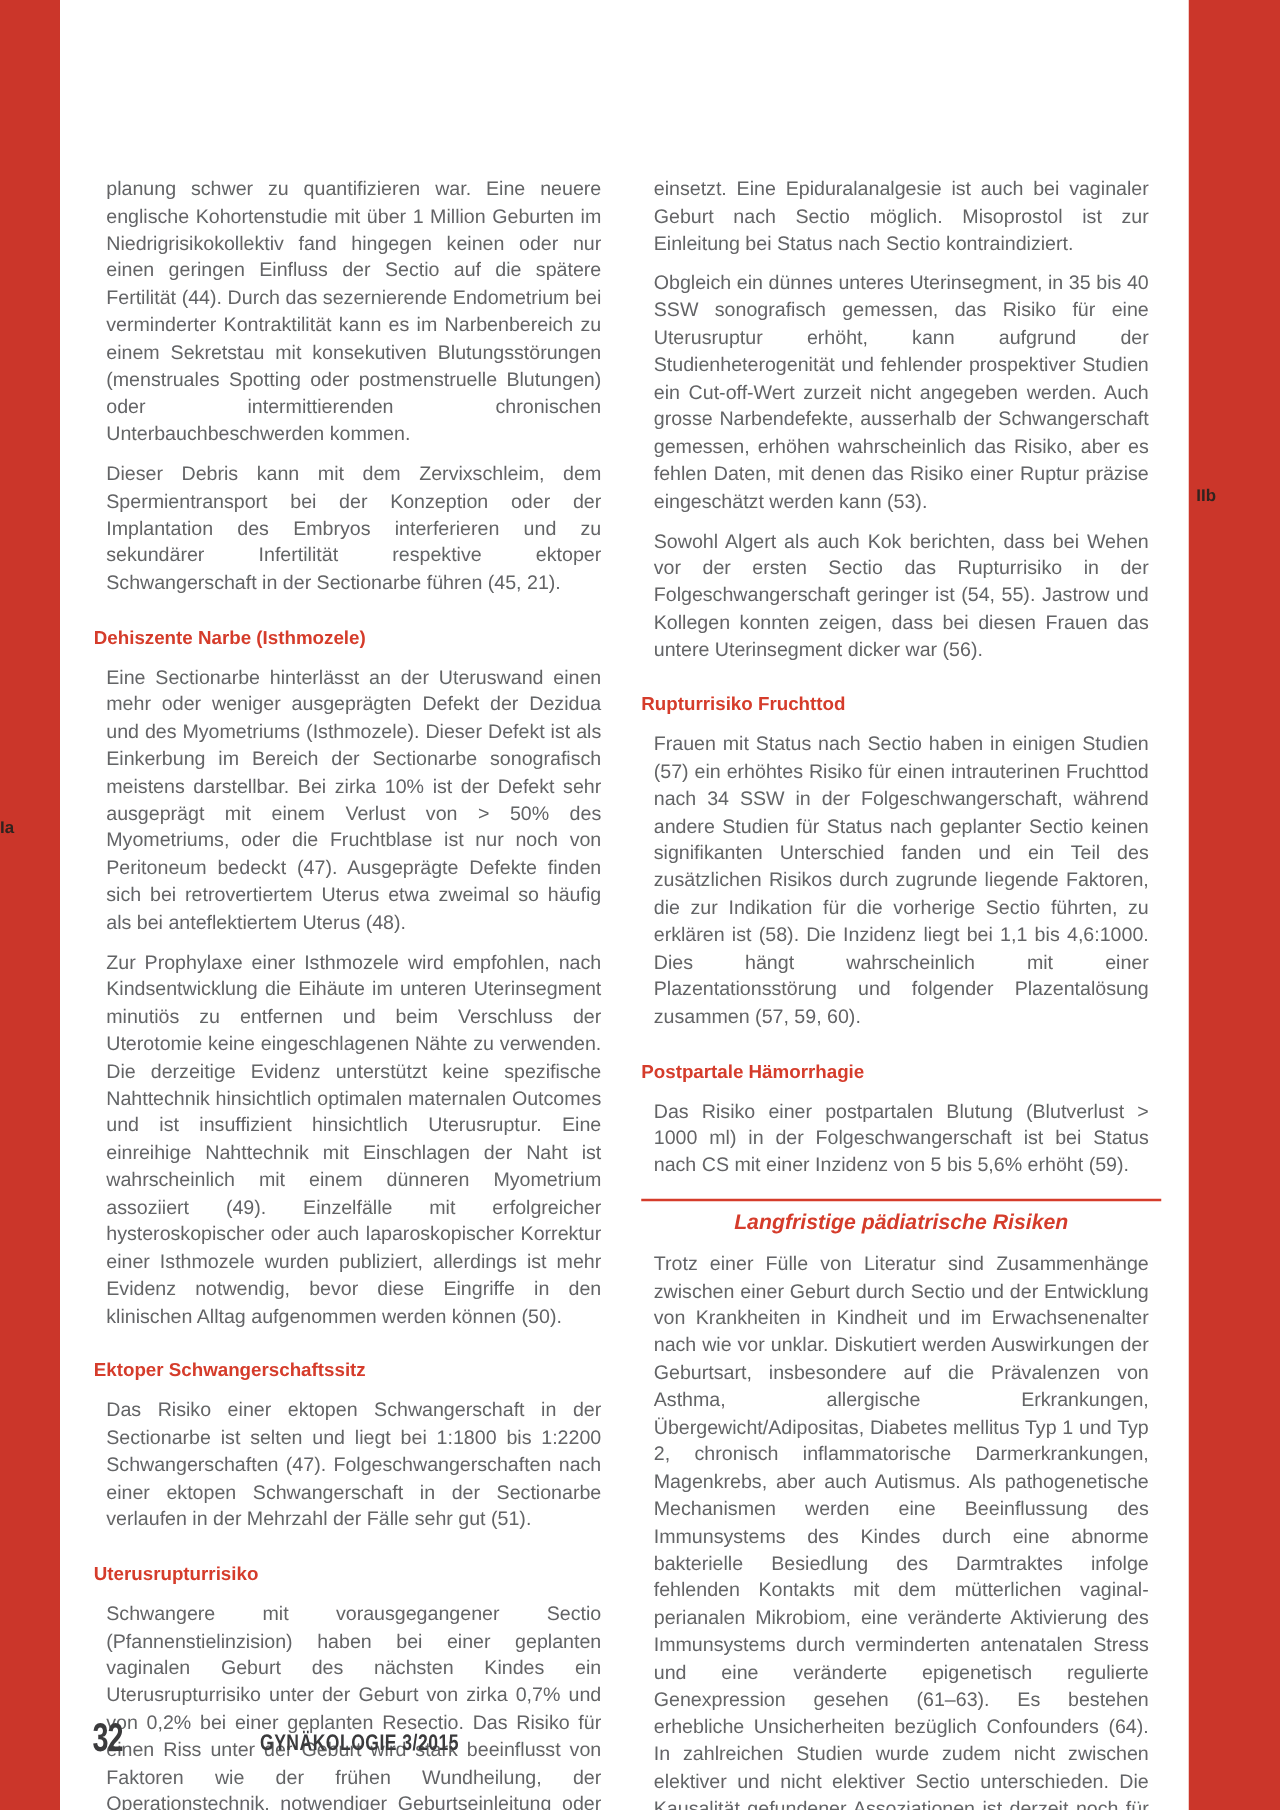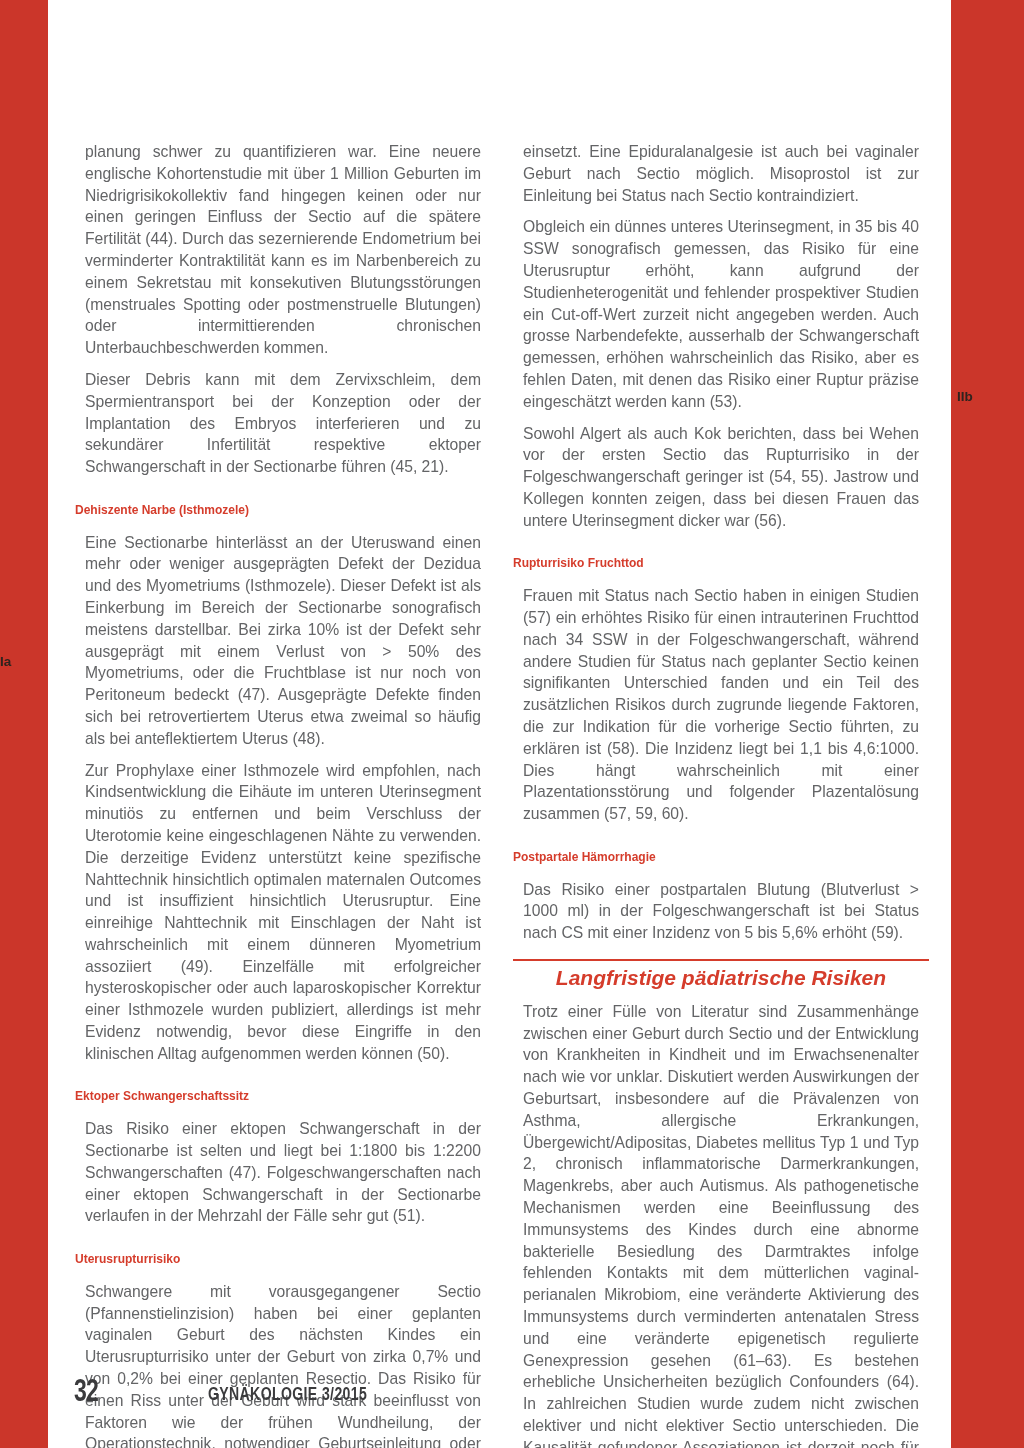--- a/index.html
+++ b/index.html
@@ -18,23 +18,23 @@
   .bar-left{left:0;width:48px;}
   .bar-right{left:951px;width:73px;}
   .marker{position:absolute;font-weight:bold;font-size:13.5px;line-height:13.5px;color:var(--marker);}
   .marker-left{left:0;width:42px;top:655px;}
   .marker-right{left:957px;top:390px;}
   .content{position:absolute;left:75px;top:131px;width:854px;display:flex;gap:22px;}
   .col{width:416px;color:var(--body);font-size:15.7px;line-height:21.8px;text-align:justify;hyphens:auto;}
   .col p{margin:10px;}
   .col p.indent{text-indent:20px;}
   .col p em{font-style:italic;}
-  .col h3{margin:21.8px 0 0 0;font-size:12px;line-height:21.8px;font-weight:bold;color:var(--hred);text-align:left;}
+  .col h3{margin:21.8px 0 0 0;font-size:15px;line-height:21.8px;font-weight:bold;color:var(--hred);text-align:left;}
   .col .rule{margin:15px 0 0 0;border:0;border-top:2.5px solid var(--hred);height:0;}
-  .col h2{margin:4px 0 3px 0;font-size:21px;line-height:26px;font-weight:bold;font-style:italic;color:var(--hred);text-align:center;}
+  .col h2{margin:4px 0 3px 0;font-size:17px;line-height:26px;font-weight:bold;font-style:italic;color:var(--hred);text-align:center;}
   .page-num{
     position:absolute;left:74px;top:1374px;font-size:32px;line-height:32px;font-weight:bold;
     color:var(--footer);transform:scaleX(0.72);transform-origin:left top;letter-spacing:-1px;
   }
   .journal{
     position:absolute;left:208px;top:1385px;font-size:18px;line-height:18px;font-weight:bold;
     color:var(--footer);transform:scaleX(0.78);transform-origin:left top;letter-spacing:0.5px;
   }
 </style>
 </head>

